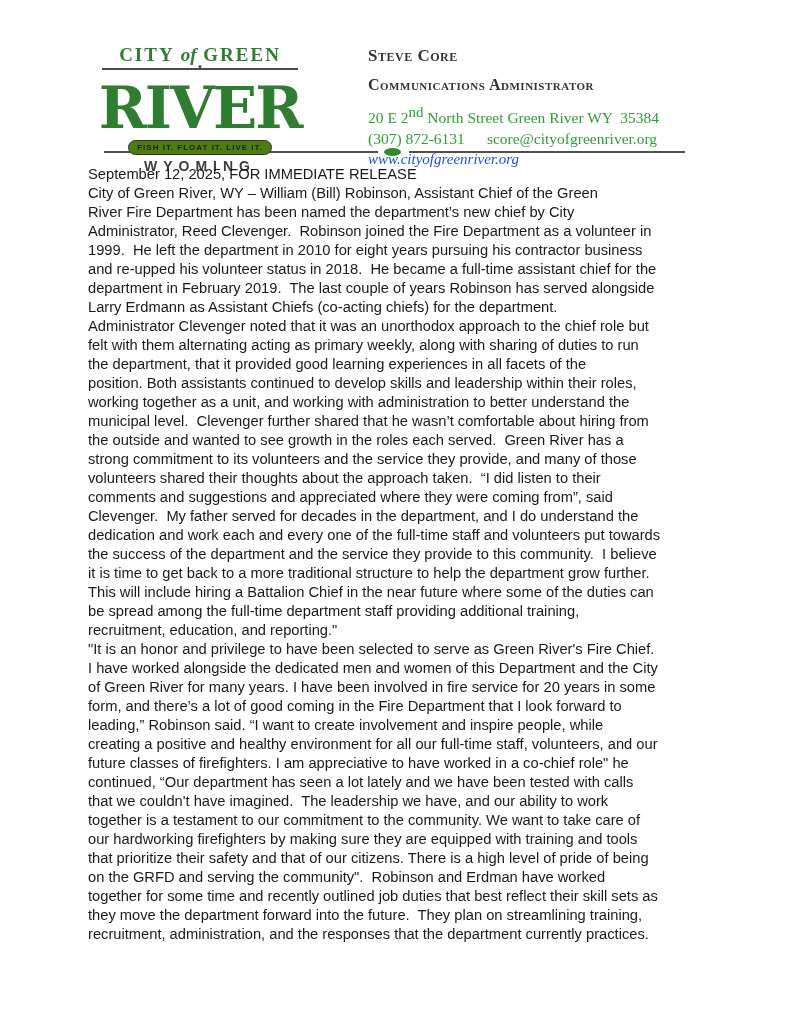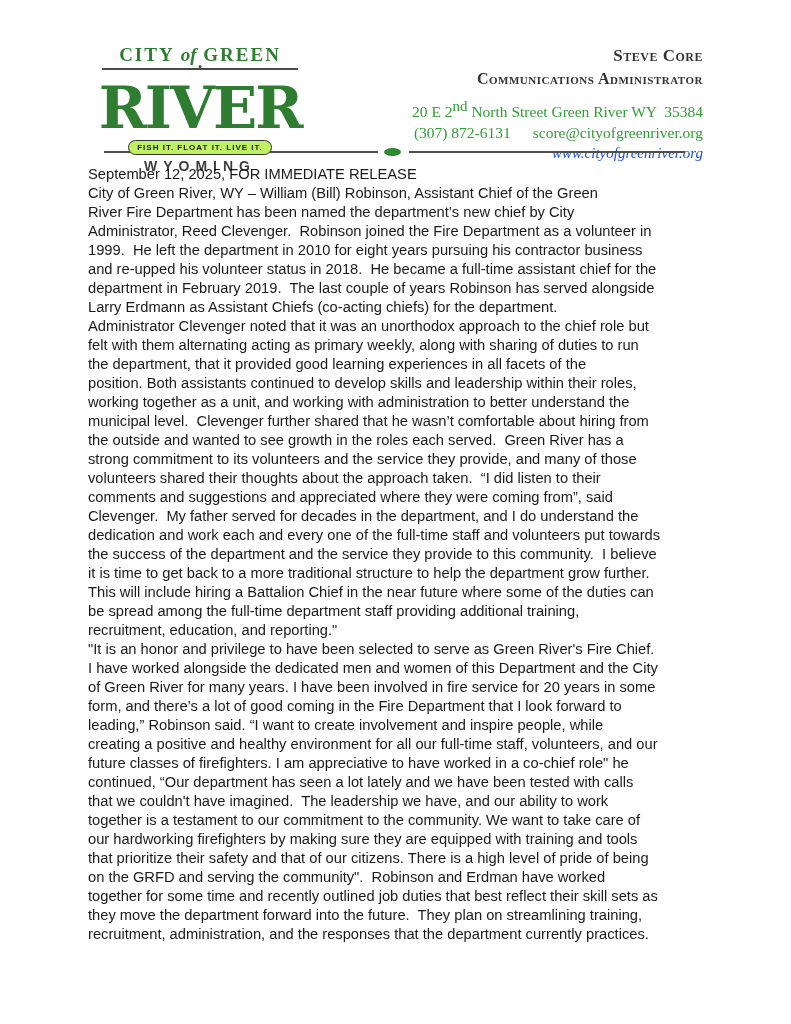--- a/index.html
+++ b/index.html
@@ -60,60 +60,60 @@
     letter-spacing: -2px;
     color: #2e7d30;
     margin-top: 10px;
   }
   .logo-banner {
     position: relative;
     z-index: 2;
     display: inline-block;
     margin-top: -13px;
     padding: 2px 8px;
-    background: #bef264;
+    background: #4d7c0f;
     border: 1.5px solid #333333;
     border-radius: 12px / 80%;
     font-size: 8px;
     font-weight: bold;
     letter-spacing: 1px;
     color: #222222;
     white-space: nowrap;
   }
   .logo-state {
     margin-top: 3px;
     font-size: 14px;
     font-weight: bold;
     letter-spacing: 6px;
     color: #3d3d3d;
   }
 
   
   .contact {
     position: absolute;
-    left: 388px;
+    left: 368px;
     top: 46px;
     width: 315px;
-    text-align: right;
+    text-align: left;
     font-family: "Liberation Serif", serif;
   }
   .contact-name {
     font-variant: small-caps;
     font-weight: bold;
     font-size: 17px;
     letter-spacing: 0.5px;
     color: #333333;
   }
   .contact-title {
     font-variant: small-caps;
     font-weight: bold;
     font-size: 16px;
     letter-spacing: 0.5px;
     color: #333333;
-    margin-top: 4px;
+    margin-top: 10px;
   }
   .contact-address {
     margin-top: 10px;
     font-size: 15.5px;
     color: #2f9e33;
     white-space: pre;
   }
   .contact-address sup { font-size: 15px; }
   .contact-phone-line {
     margin-top: 3px;

